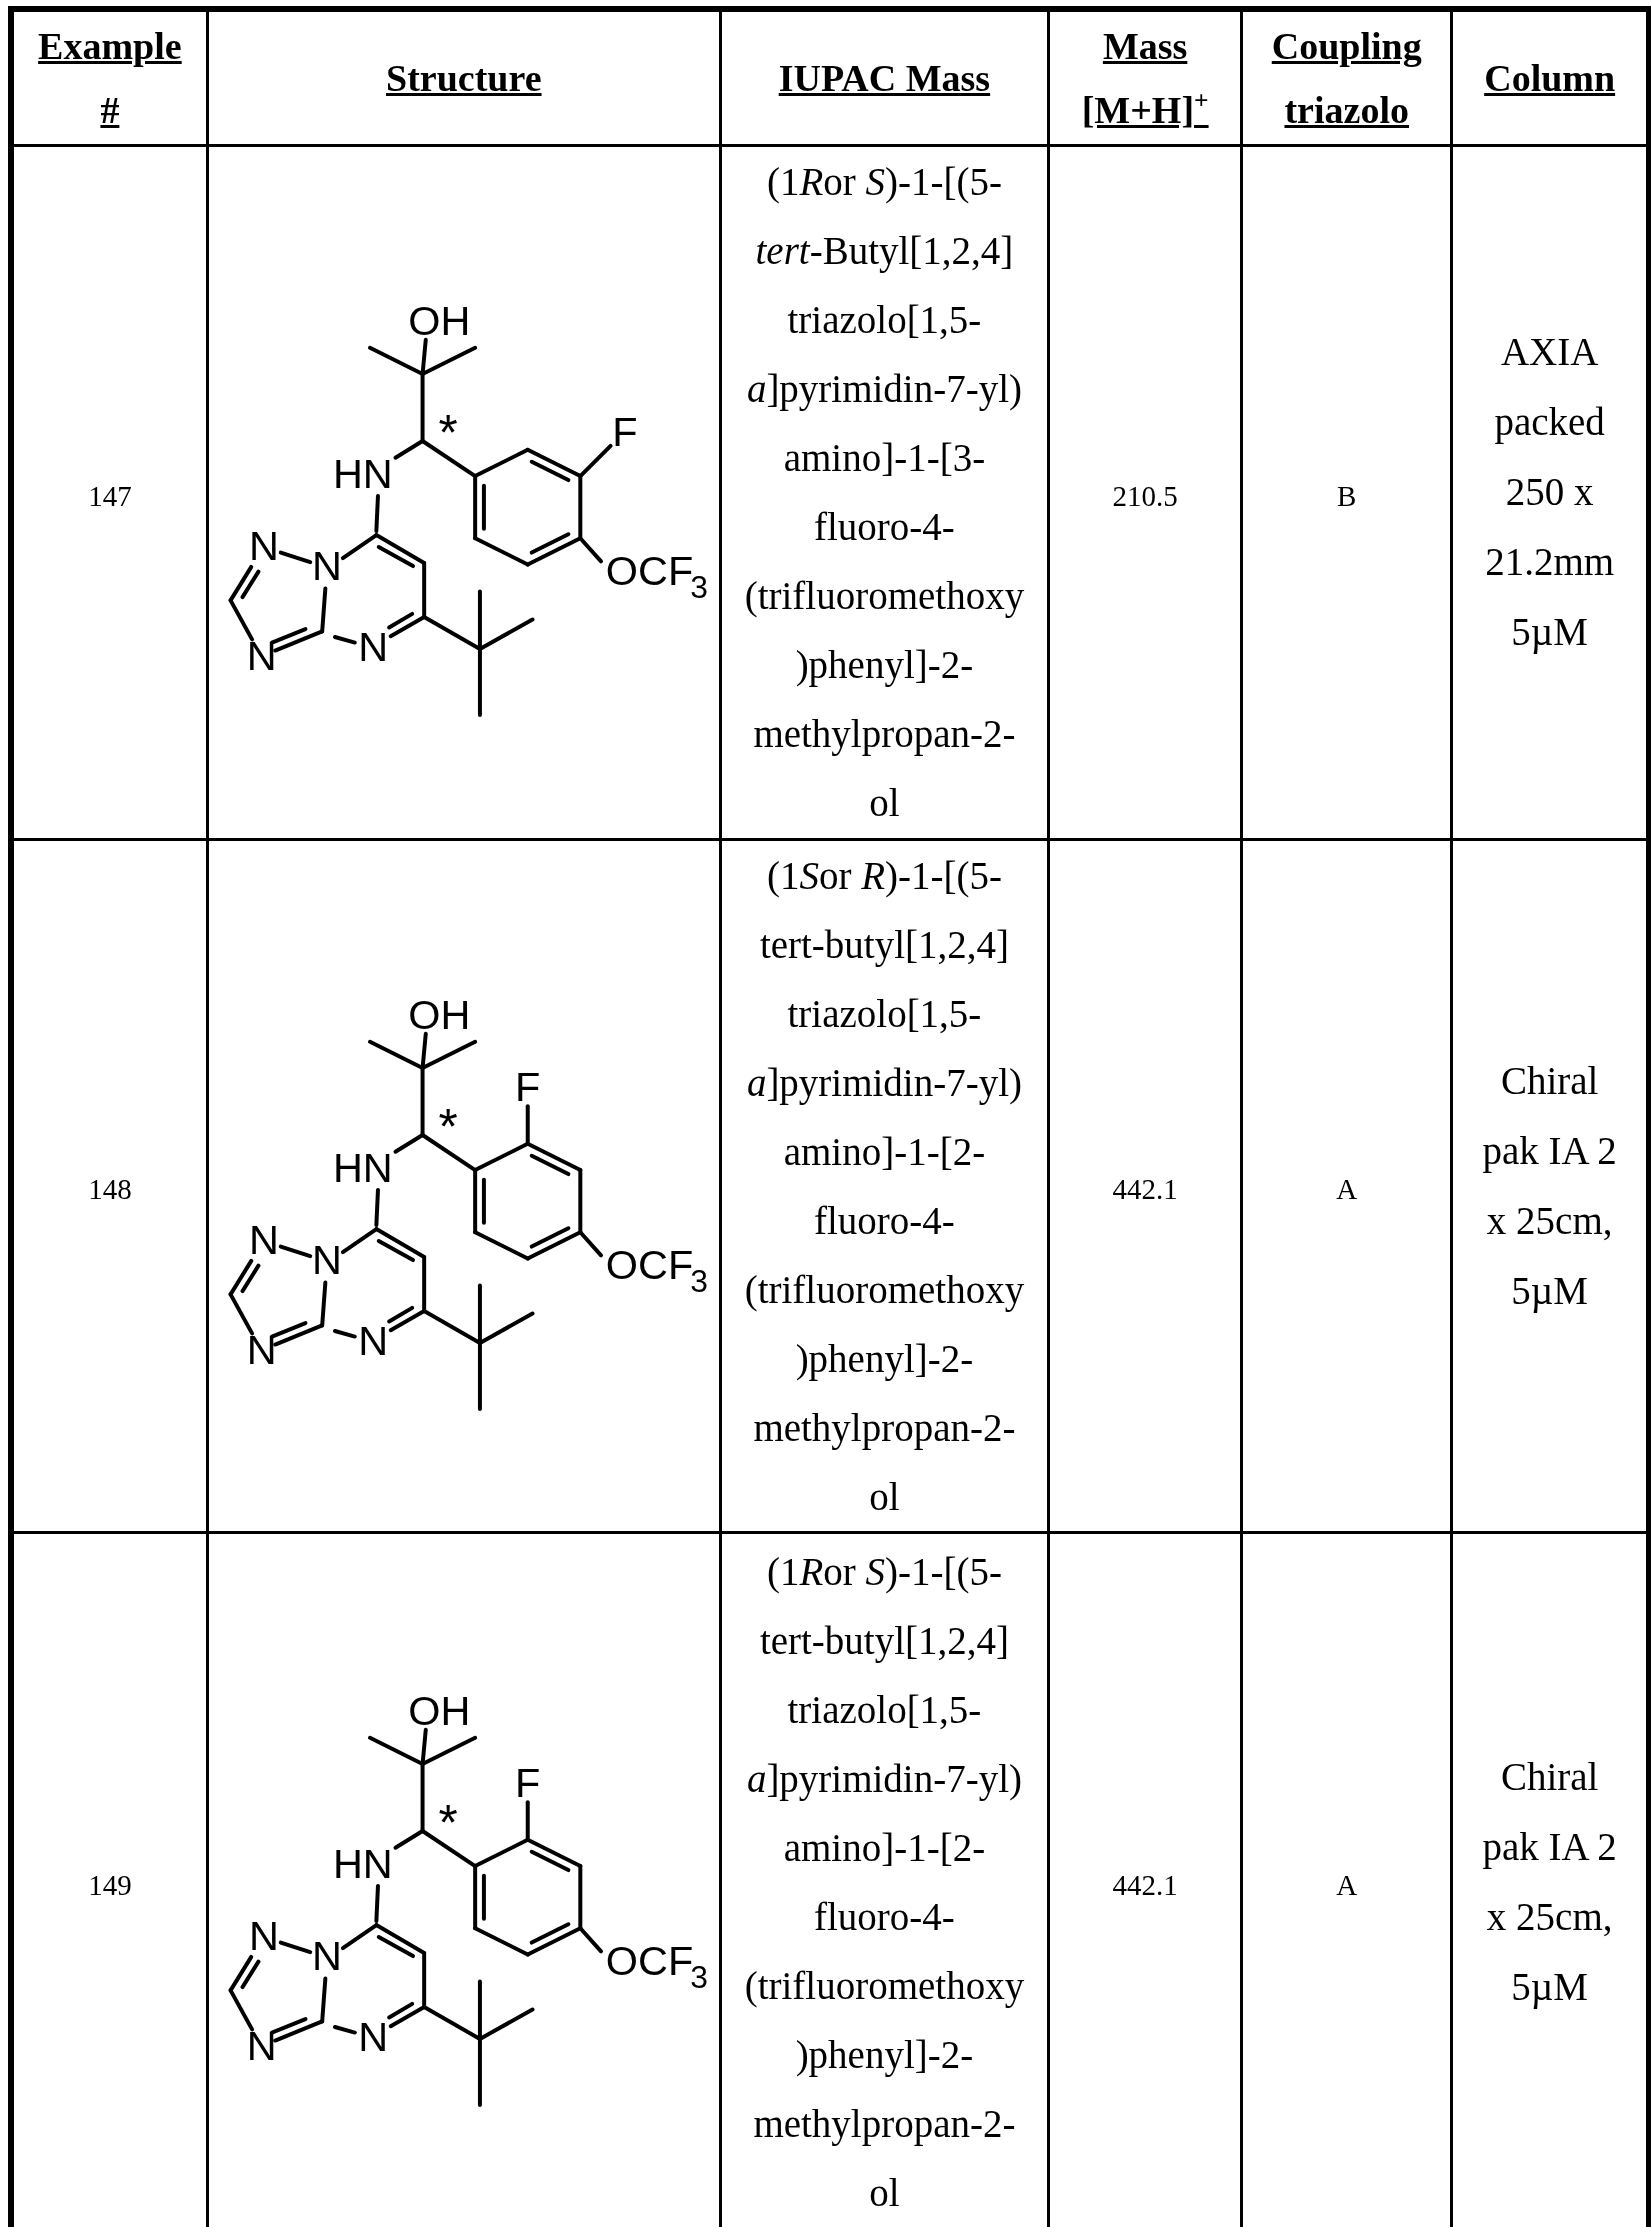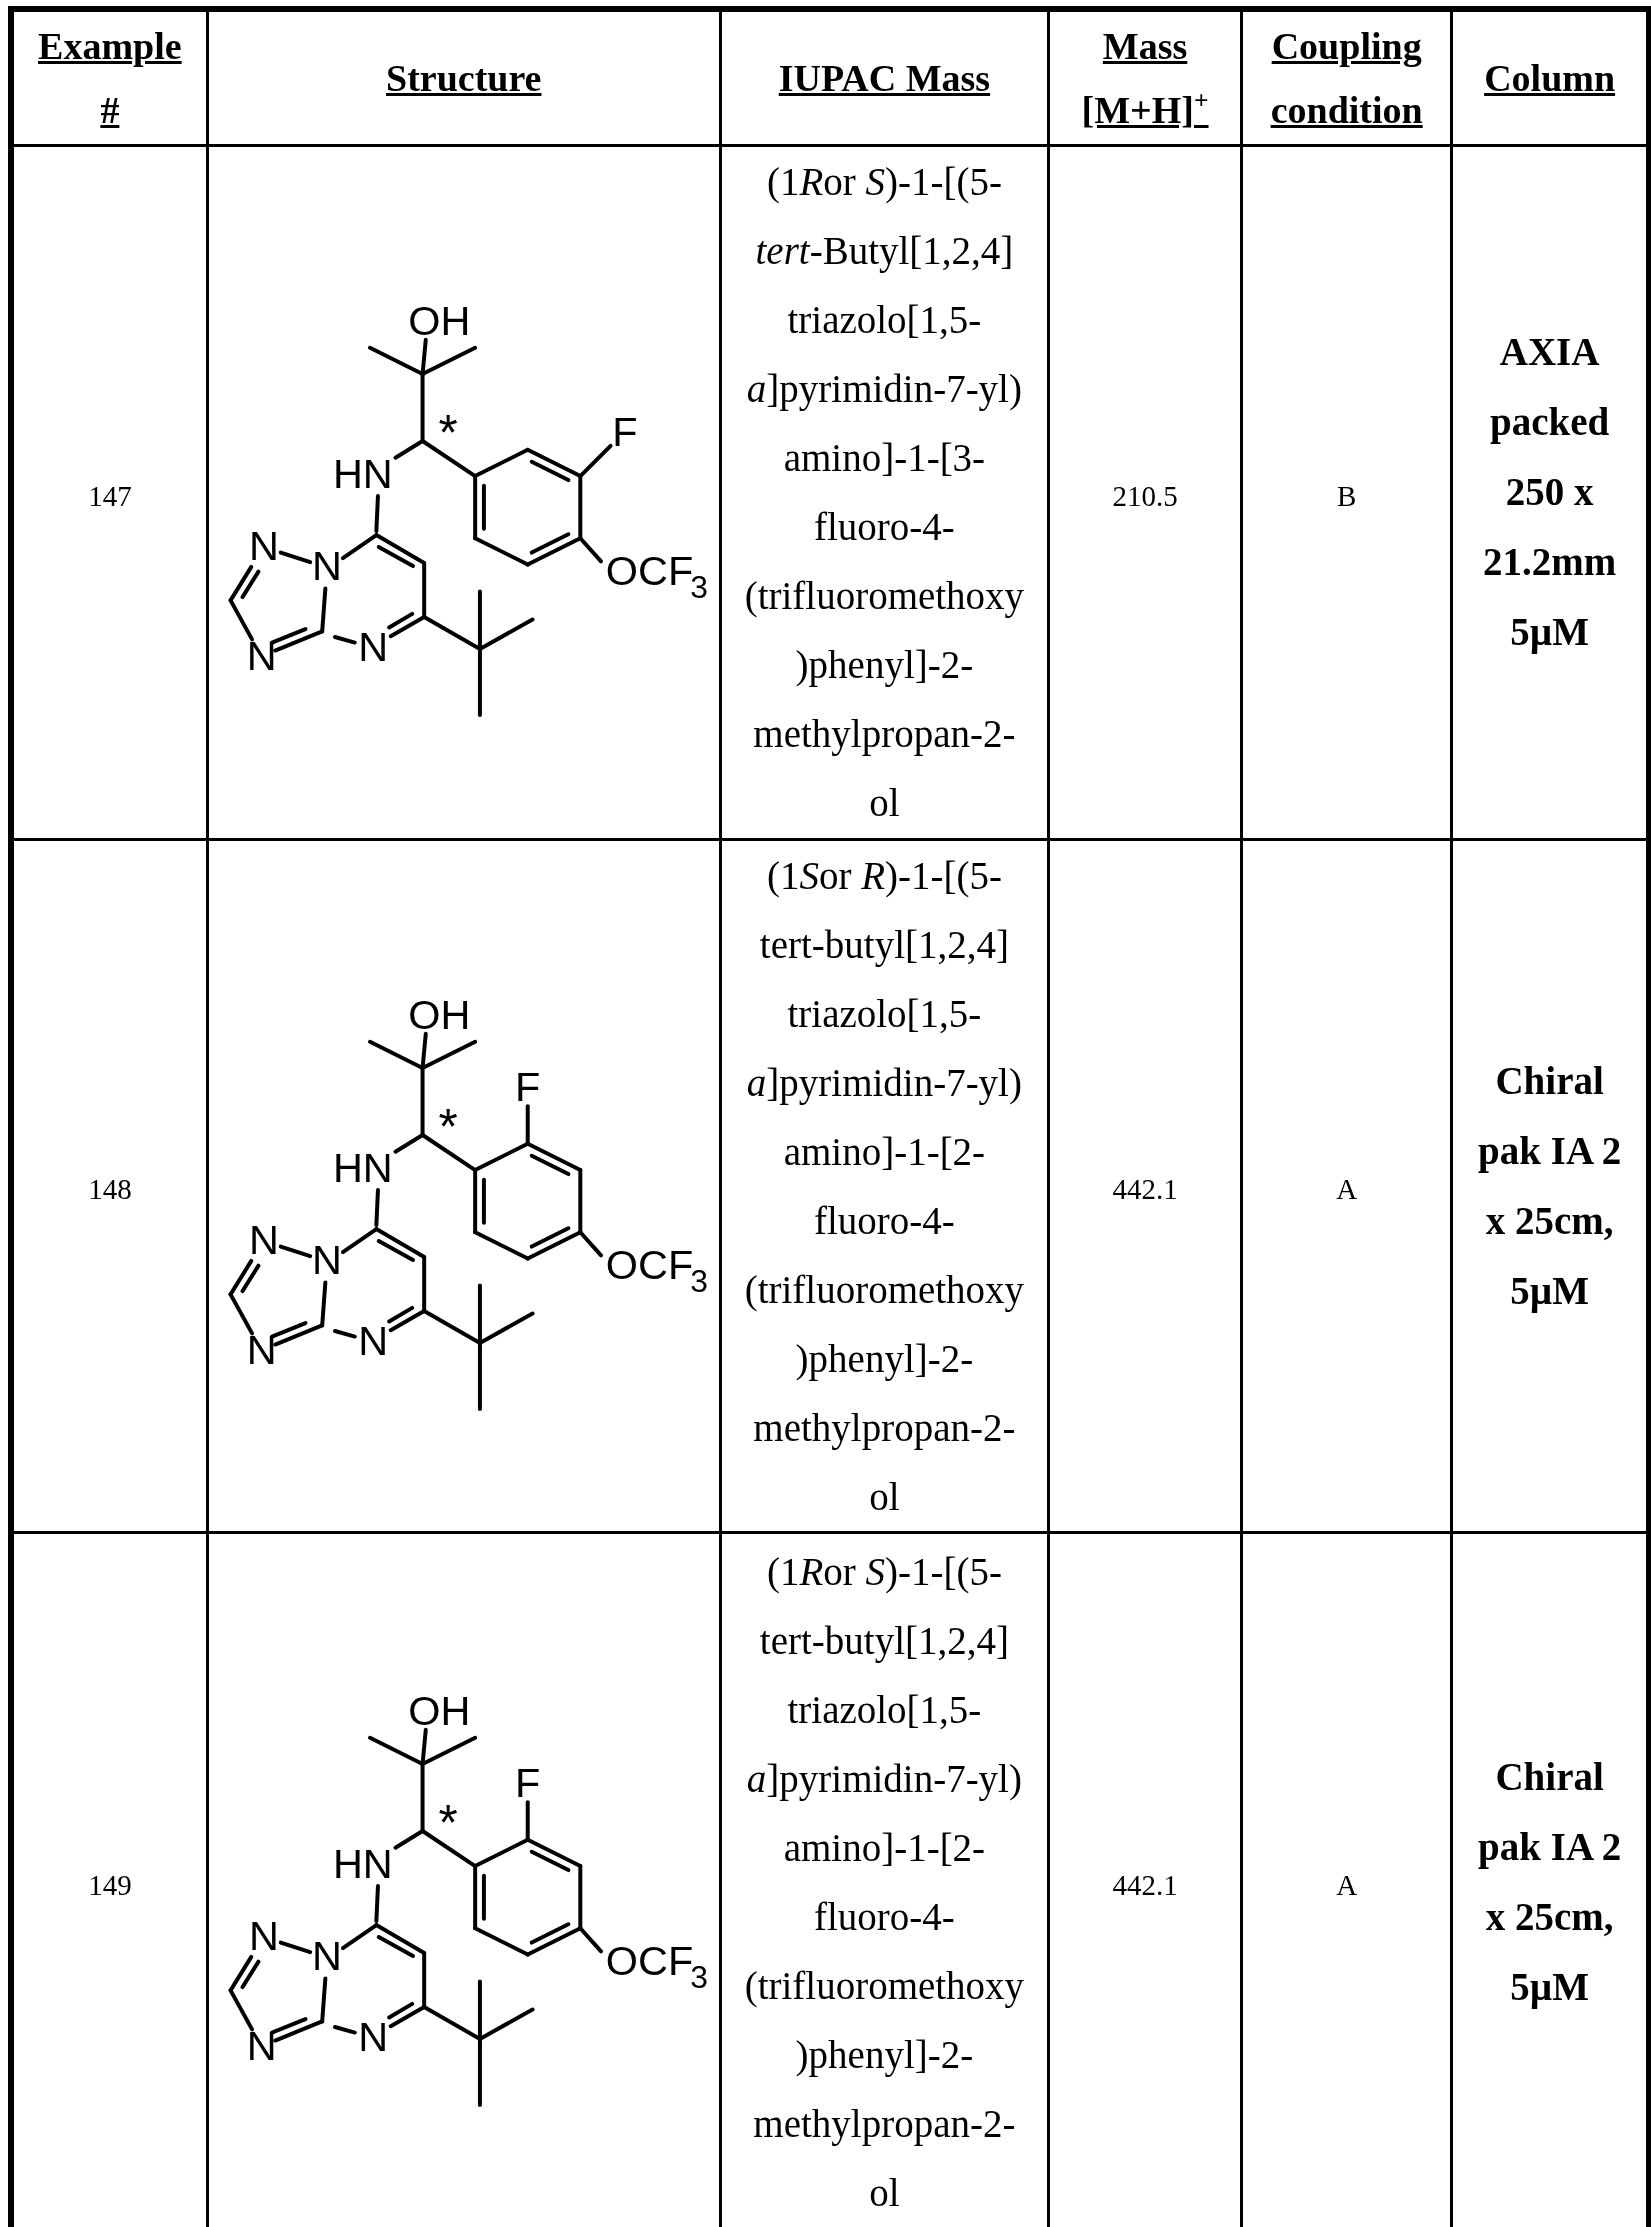--- a/index.html
+++ b/index.html
@@ -8,21 +8,21 @@
   table{border-collapse:collapse;table-layout:fixed;border:6.4px solid #000;}
   th,td{border:3.2px solid #000;padding:0;text-align:center;vertical-align:middle;
         font-family:"Liberation Serif",serif;color:#000;overflow:hidden;}
   thead tr{height:136px;text-decoration:underline;}
   th{font-size:38px;font-weight:bold;}
   .hline{line-height:64px;white-space:nowrap;}
   td{font-size:39px;}
   sup{font-size:25.5px;vertical-align:super;line-height:0;}
   .iupac-line{line-height:69px;white-space:nowrap;}
   .it{font-style:italic;}
-  .colline{line-height:70px;white-space:nowrap;font-weight:bold;}
+  .colline{line-height:70px;white-space:nowrap;}
   .bigval{font-size:29px;}
   svg.chem{display:block;margin:0 auto;}
   svg.chem line{stroke:#000;stroke-width:5;stroke-linecap:round;}
   svg.chem text{font-family:"Liberation Sans",sans-serif;font-size:52px;fill:#000;}
   svg.chem text.sub{font-size:40px;}
   svg.chem text.star{font-size:62px;}
 </style>
 </head>
 <body>
 
@@ -47,21 +47,21 @@
         </th>
         <th>
           <div class="hline">IUPAC Mass</div>
         </th>
         <th>
           <div class="hline">Mass</div>
           <div class="hline"><span>[M+H]</span><sup>+</sup></div>
         </th>
         <th>
           <div class="hline">Coupling</div>
-          <div class="hline">condition</div>
+          <div class="hline">triazolo</div>
         </th>
         <th>
           <div class="hline">Column</div>
         </th>
       </tr>
     </thead>
     <tbody>
         <tr style="height: 694px;">
     <td>
       <span class="bigval">147</span>

